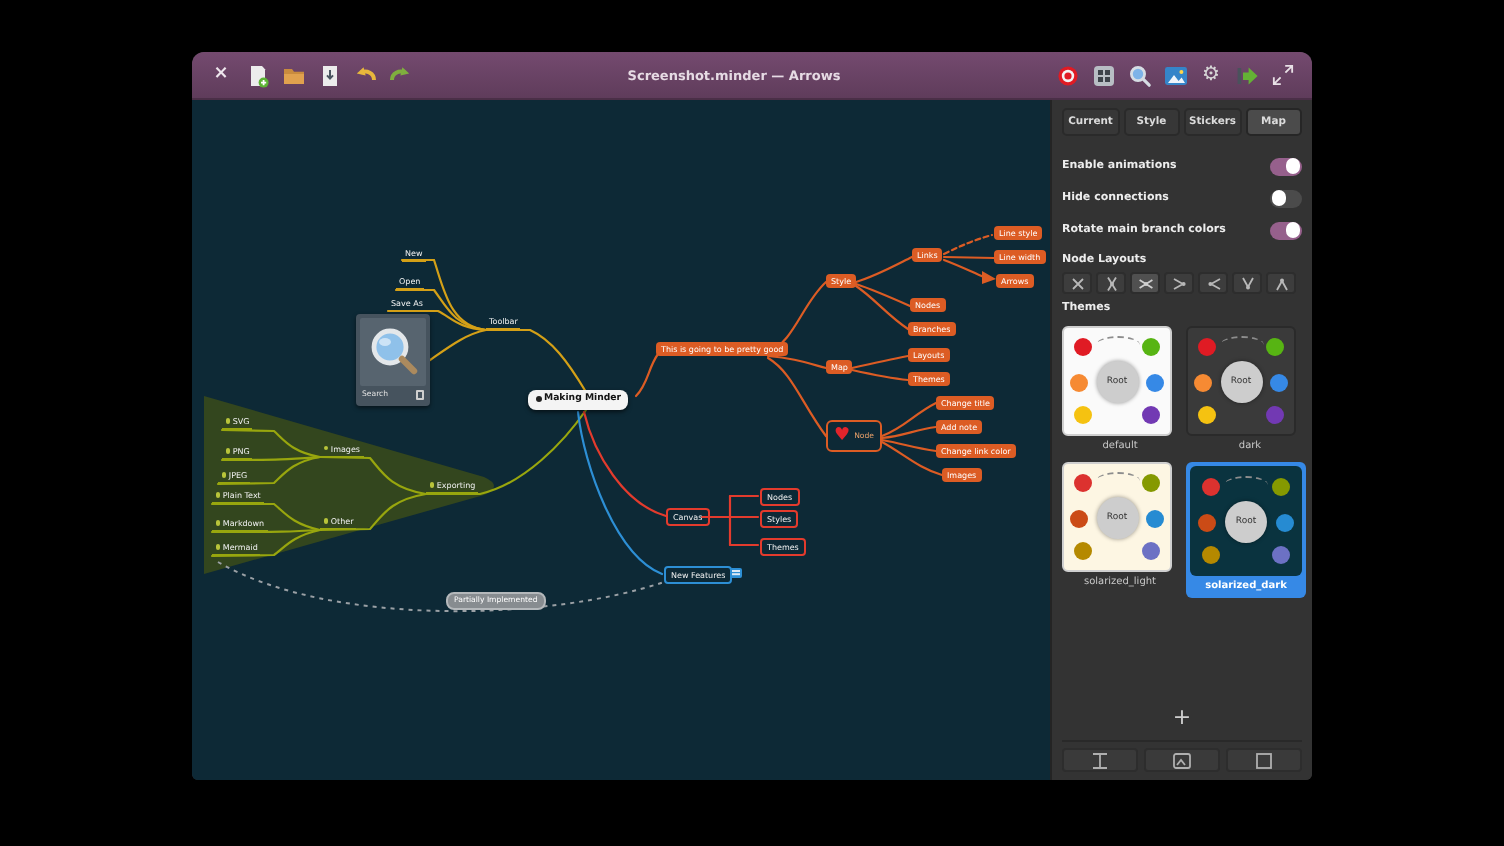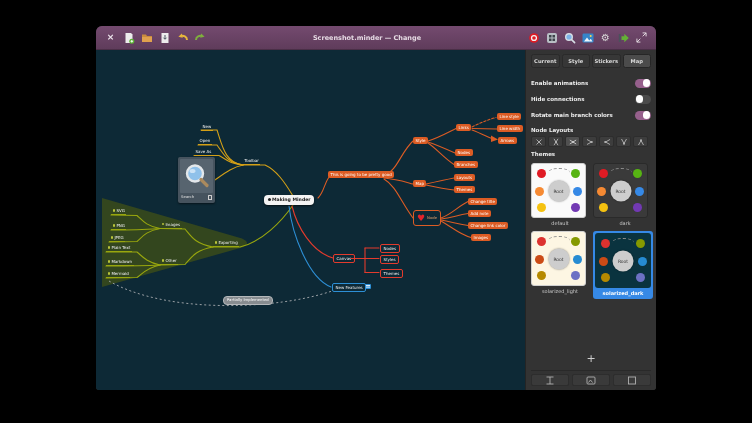--- a/index.html
+++ b/index.html
@@ -119,21 +119,21 @@
             <path d="M11 8C11 4.5 7.5 3 4.5 4.2" stroke="#e7b73c" stroke-width="2" fill="none"></path>
             <path d="M5.8 1.6 2.4 4.8l4.4 1z" fill="#e7b73c"></path>
           </svg>
       </button>
       <button class="tb-btn">
         <svg width="13" height="12" viewBox="0 0 13 12">
             <path d="M2 8c0-3.5 3.5-5 6.5-3.8" stroke="#7fae3e" stroke-width="2" fill="none"></path>
             <path d="M7.2 1.6l3.4 3.2-4.4 1z" fill="#7fae3e"></path>
           </svg>
       </button>
-      <div class="tb-title">Screenshot.minder — Change</div>
+      <div class="tb-title">Screenshot.minder — Arrows</div>
       <button class="tb-btn">
         <svg width="12" height="12" viewBox="0 0 12 12">
             <circle cx="6" cy="6" r="4.8" fill="#e01b24"></circle>
             <circle cx="6" cy="6" r="3.1" fill="#f2f2f2"></circle>
             <circle cx="6" cy="6" r="1.8" fill="#e01b24"></circle>
           </svg>
       </button>
       <button class="tb-btn">
         <svg width="12" height="12" viewBox="0 0 12 12">
             <rect x="1" y="1" width="10" height="10" rx="2" fill="#b8bec4"></rect>

